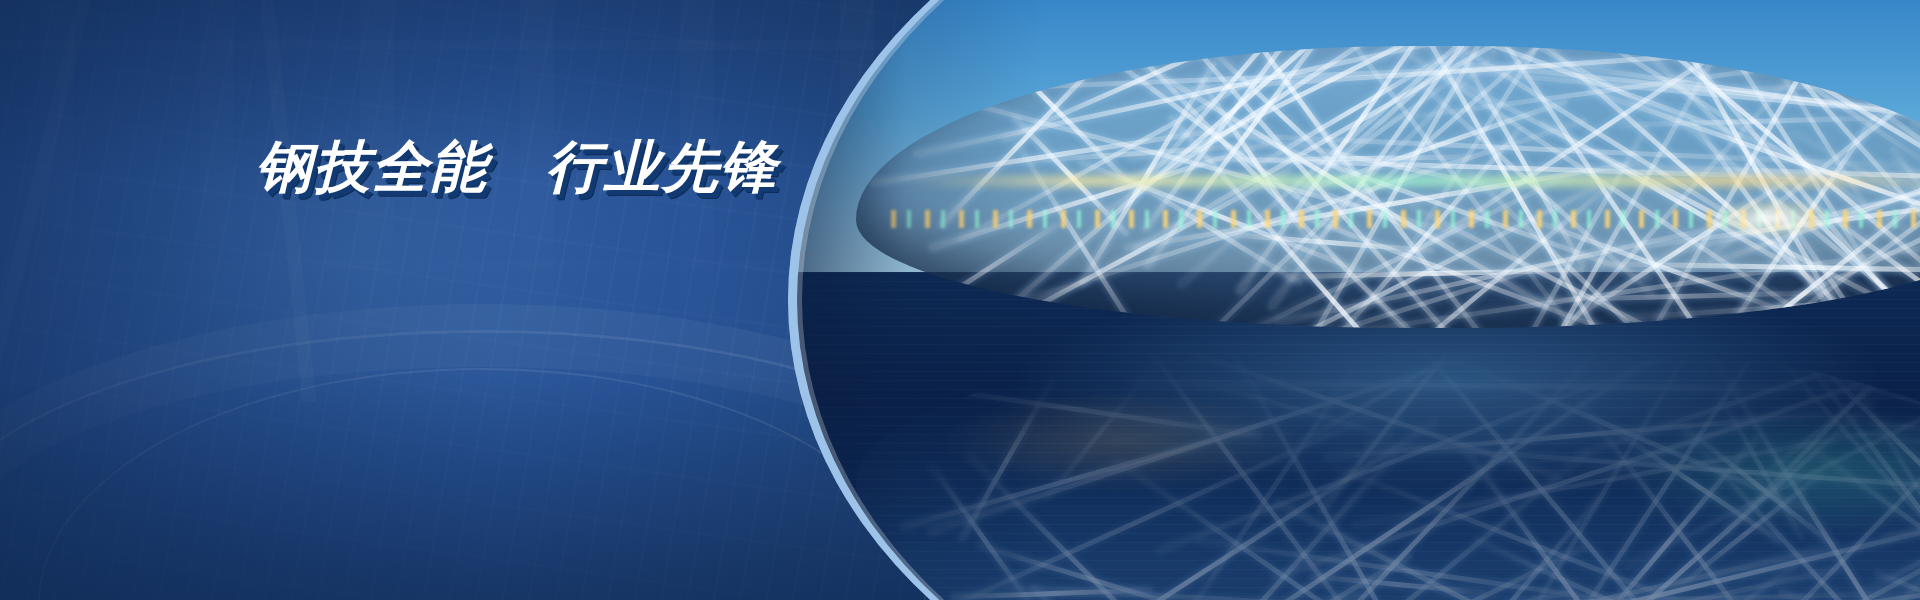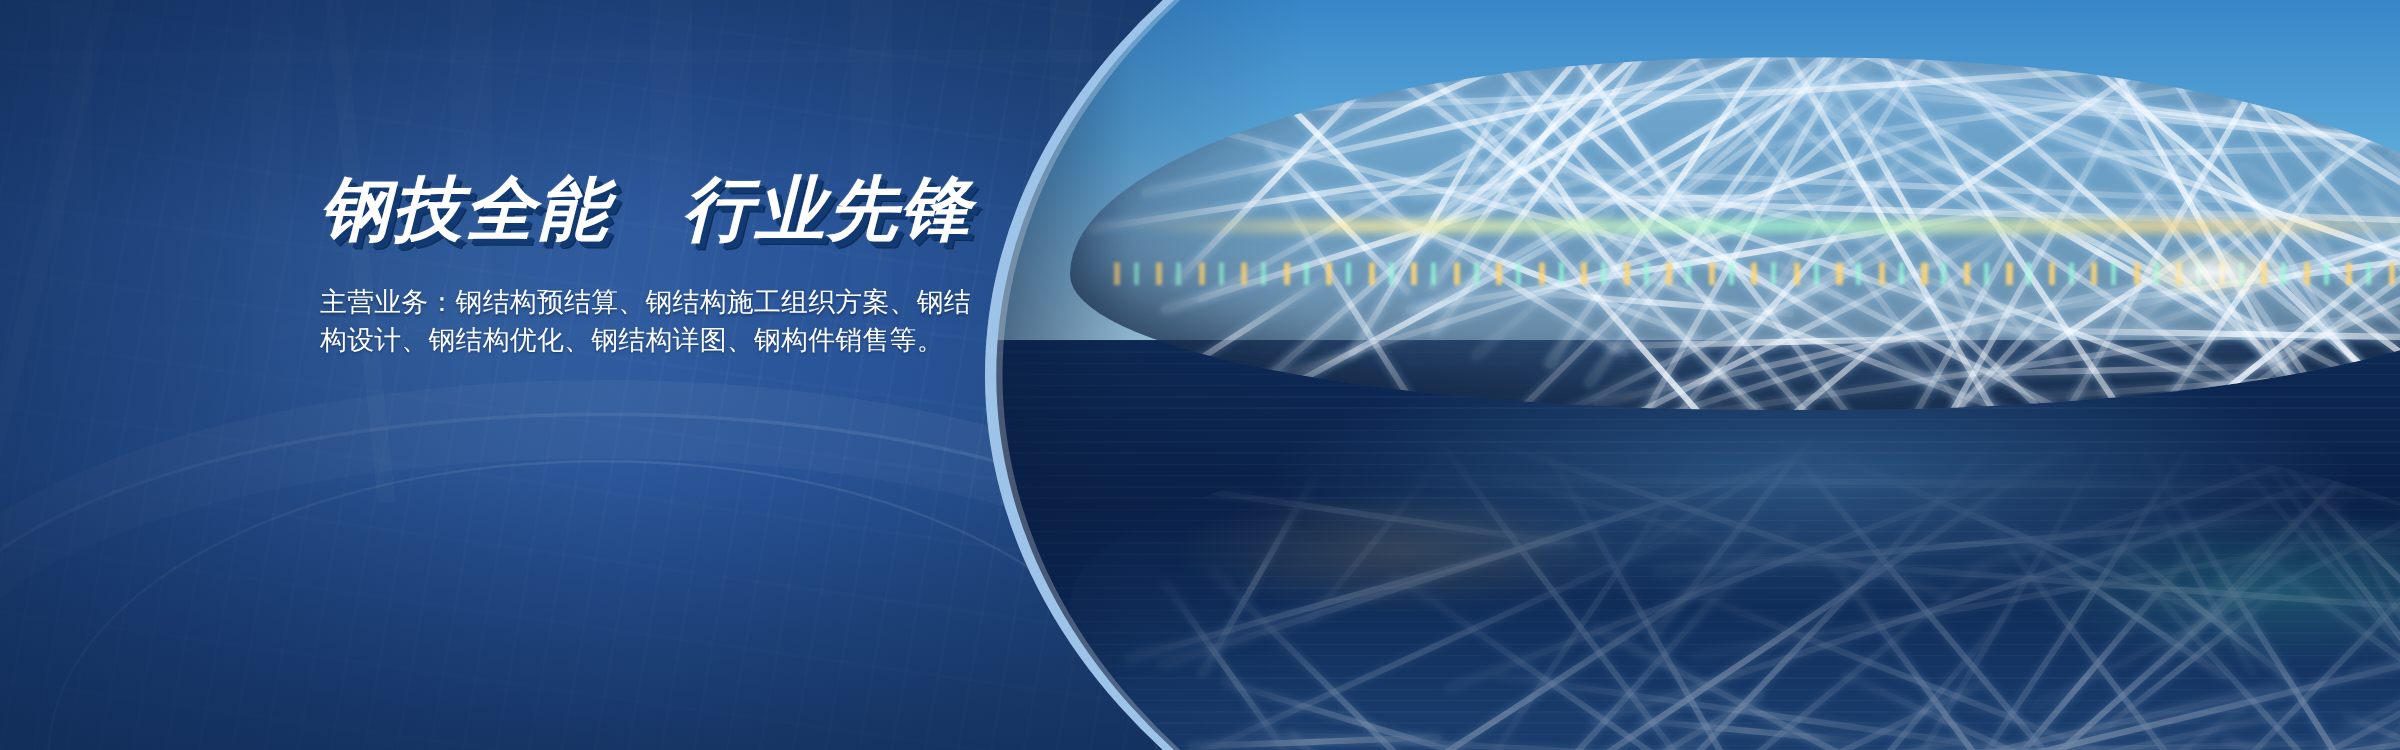--- a/index.html
+++ b/index.html
@@ -469,16 +469,15 @@
           </div>
       </div>
 
       <div class="photo-shade"></div>
     </div>
   </div>
   <div class="photo-ring"></div>
 
   <div class="content">
     <h1 class="headline">钢技全能　行业先锋</h1>
-    <p class="para p2">主营业务：钢结构预结算、钢结构施工组织方案、钢结构设计、钢结构优化、钢结构详图、钢构件销售等。</p>
   </div>
 
 </div>
 
 </body></html>

